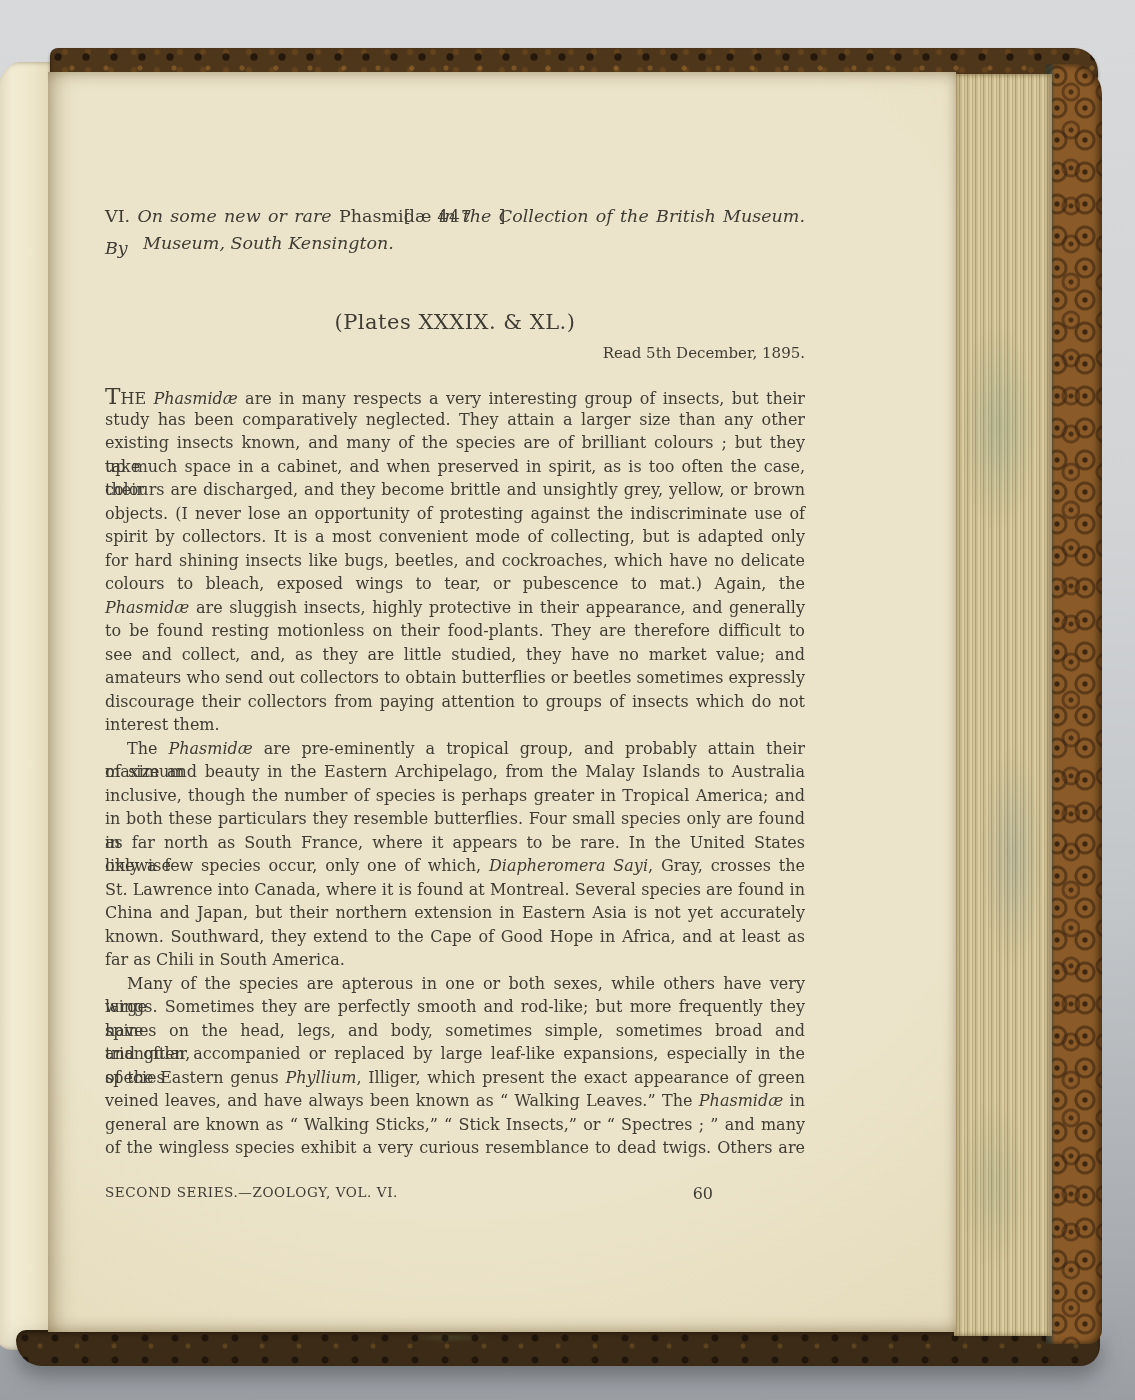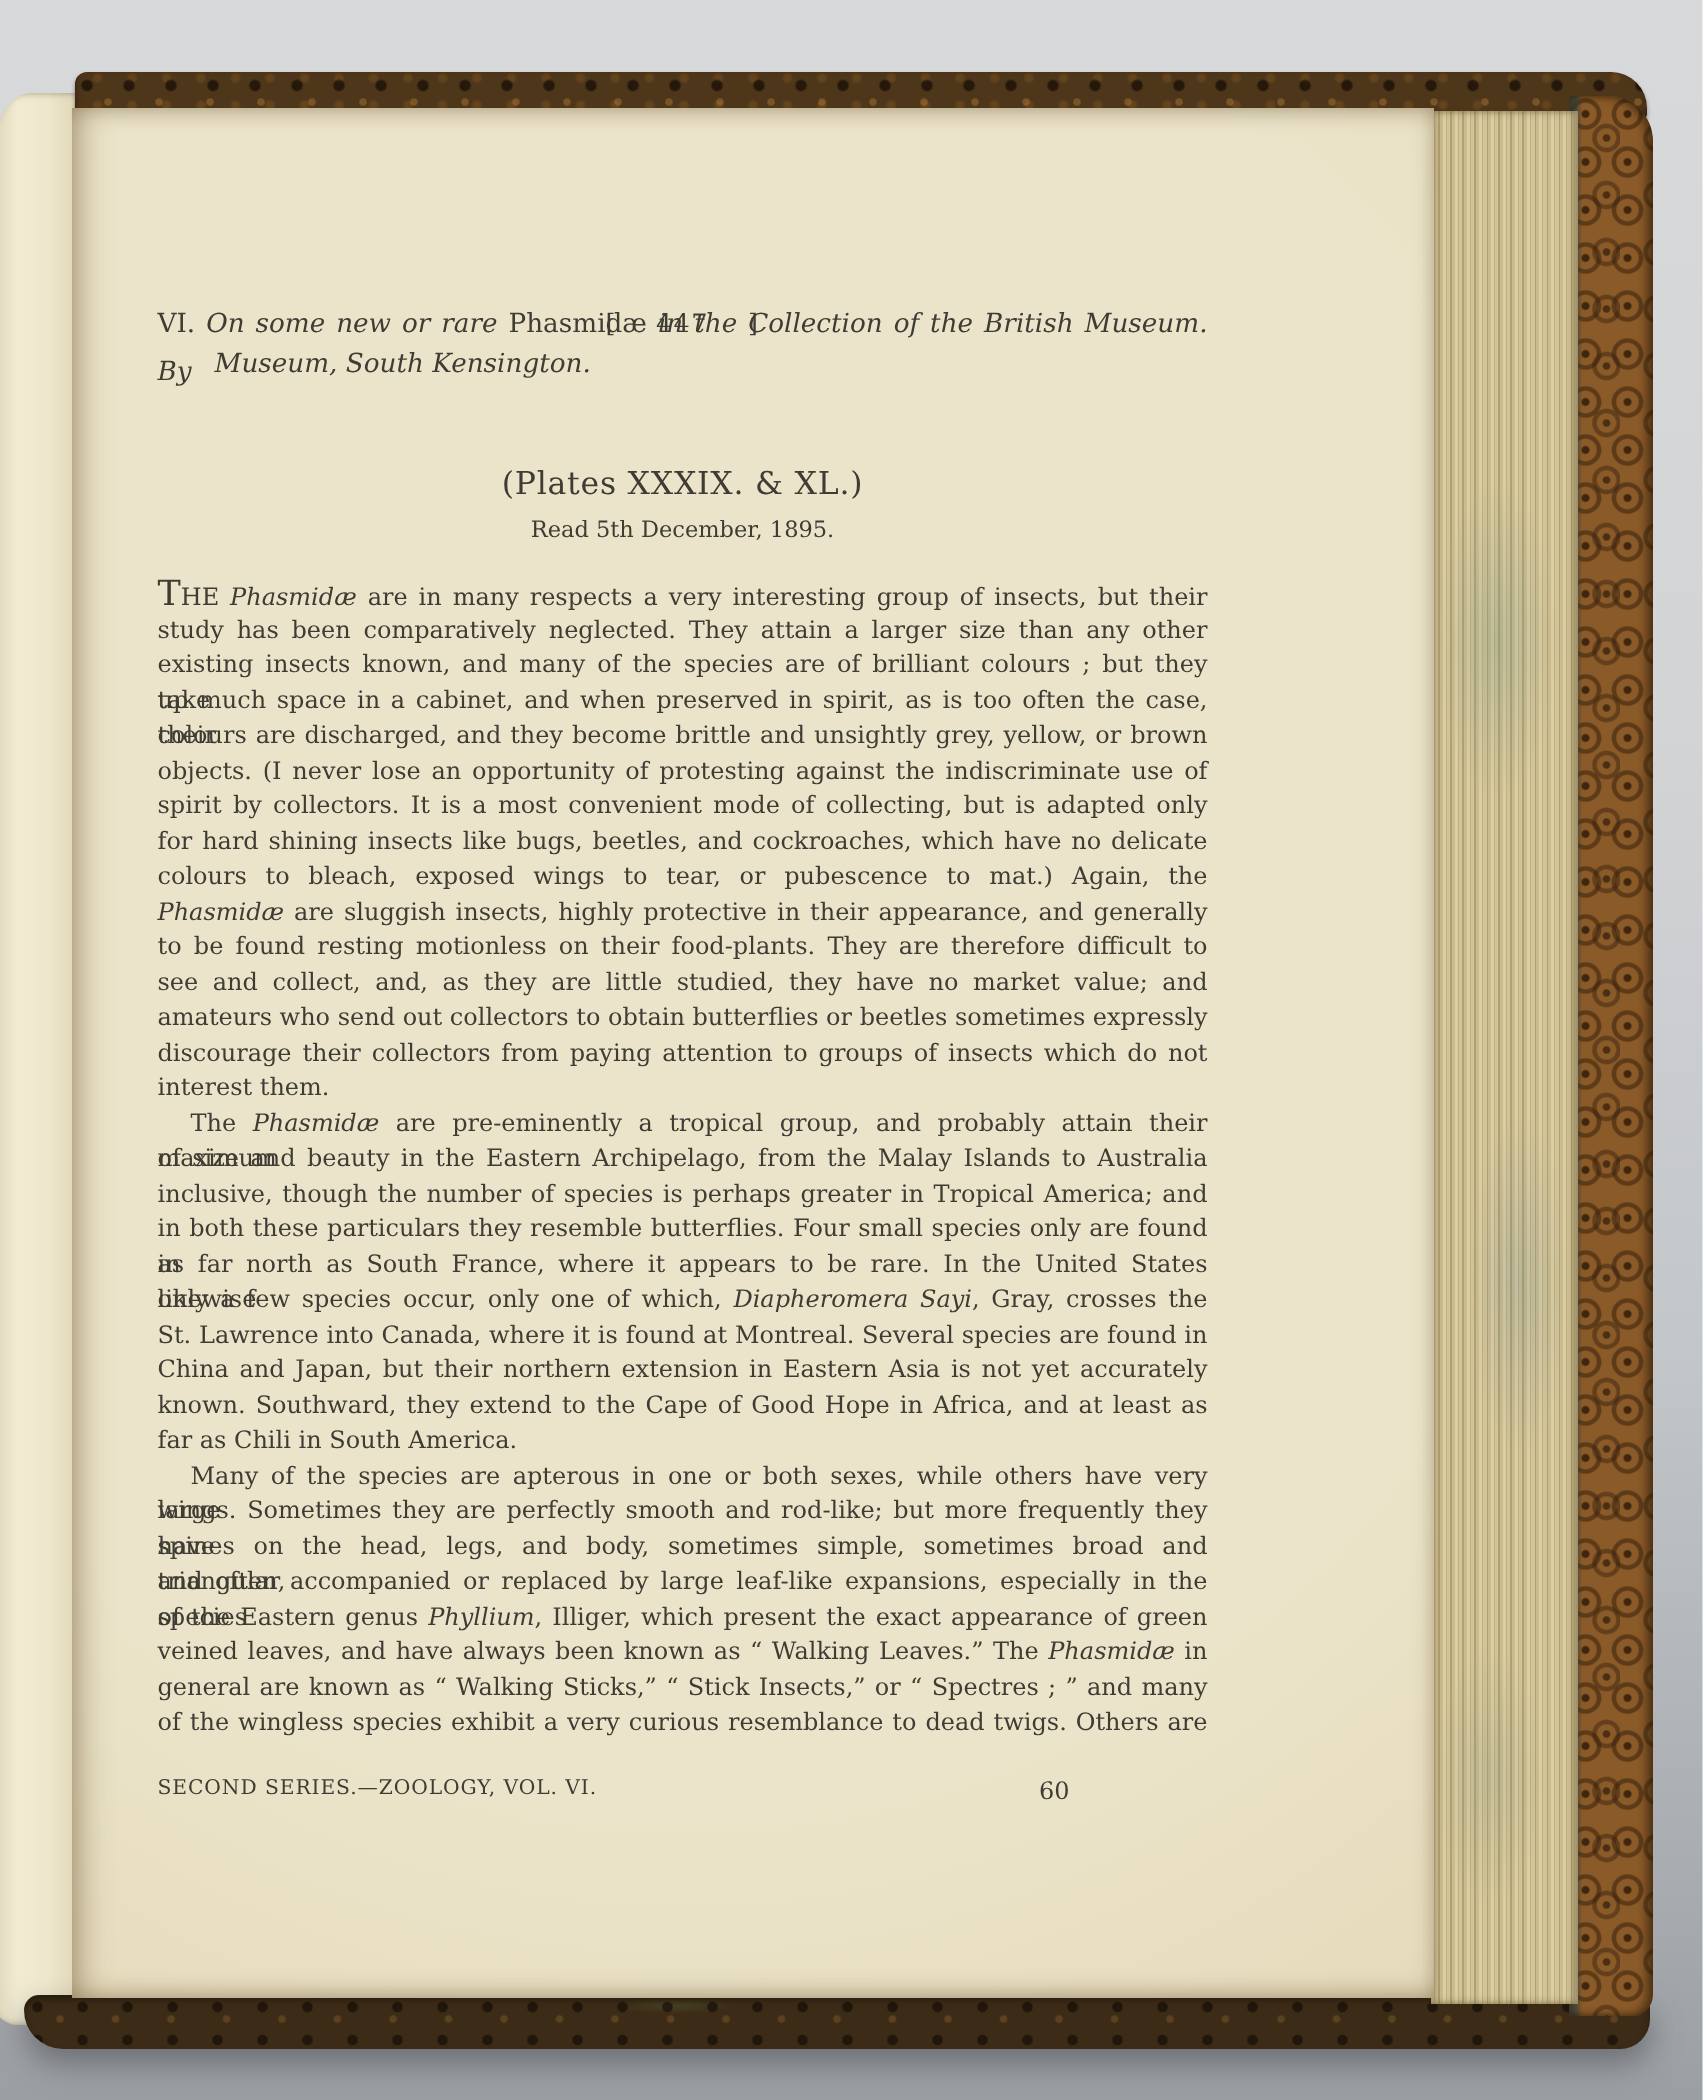--- a/index.html
+++ b/index.html
@@ -74,21 +74,21 @@
   }
   .text-layer{position:absolute;left:57px;top:0;width:700px;height:100%;color:#3f3c34;}
   .text-layer > div{position:absolute;width:100%;}
 
   .page-head{top:134px;display:flex;justify-content:center;gap:26px;font-size:17px;letter-spacing:1px;}
   .title-block{top:128px;font-size:17.5px;line-height:32px;}
   .t-line{height:27px;text-align:justify;text-align-last:justify;white-space:normal;}
   .t-line.cont{padding-left:38px;box-sizing:border-box;}
   .t-line.last{text-align-last:left;}
   .plates{top:238px;text-align:center;font-size:21px;letter-spacing:.5px;}
-  .read{top:272px;text-align:center;font-size:15px;}
+  .read{top:272px;text-align:right;font-size:15px;}
 
   .body-block{top:312px;font-size:16px;line-height:23.5px;}
   .line{height:23.5px;text-align:justify;text-align-last:justify;}
   .line.last{text-align-last:left;}
   .line.indent{text-indent:22px;}
   .initial{font-size:1.45em;line-height:1;}
   .sc{font-variant:small-caps;letter-spacing:.5px;}
 
   .footer-row{top:1112px;display:flex;justify-content:space-between;align-items:flex-start;}
   .series{font-size:13.5px;letter-spacing:.6px;}

